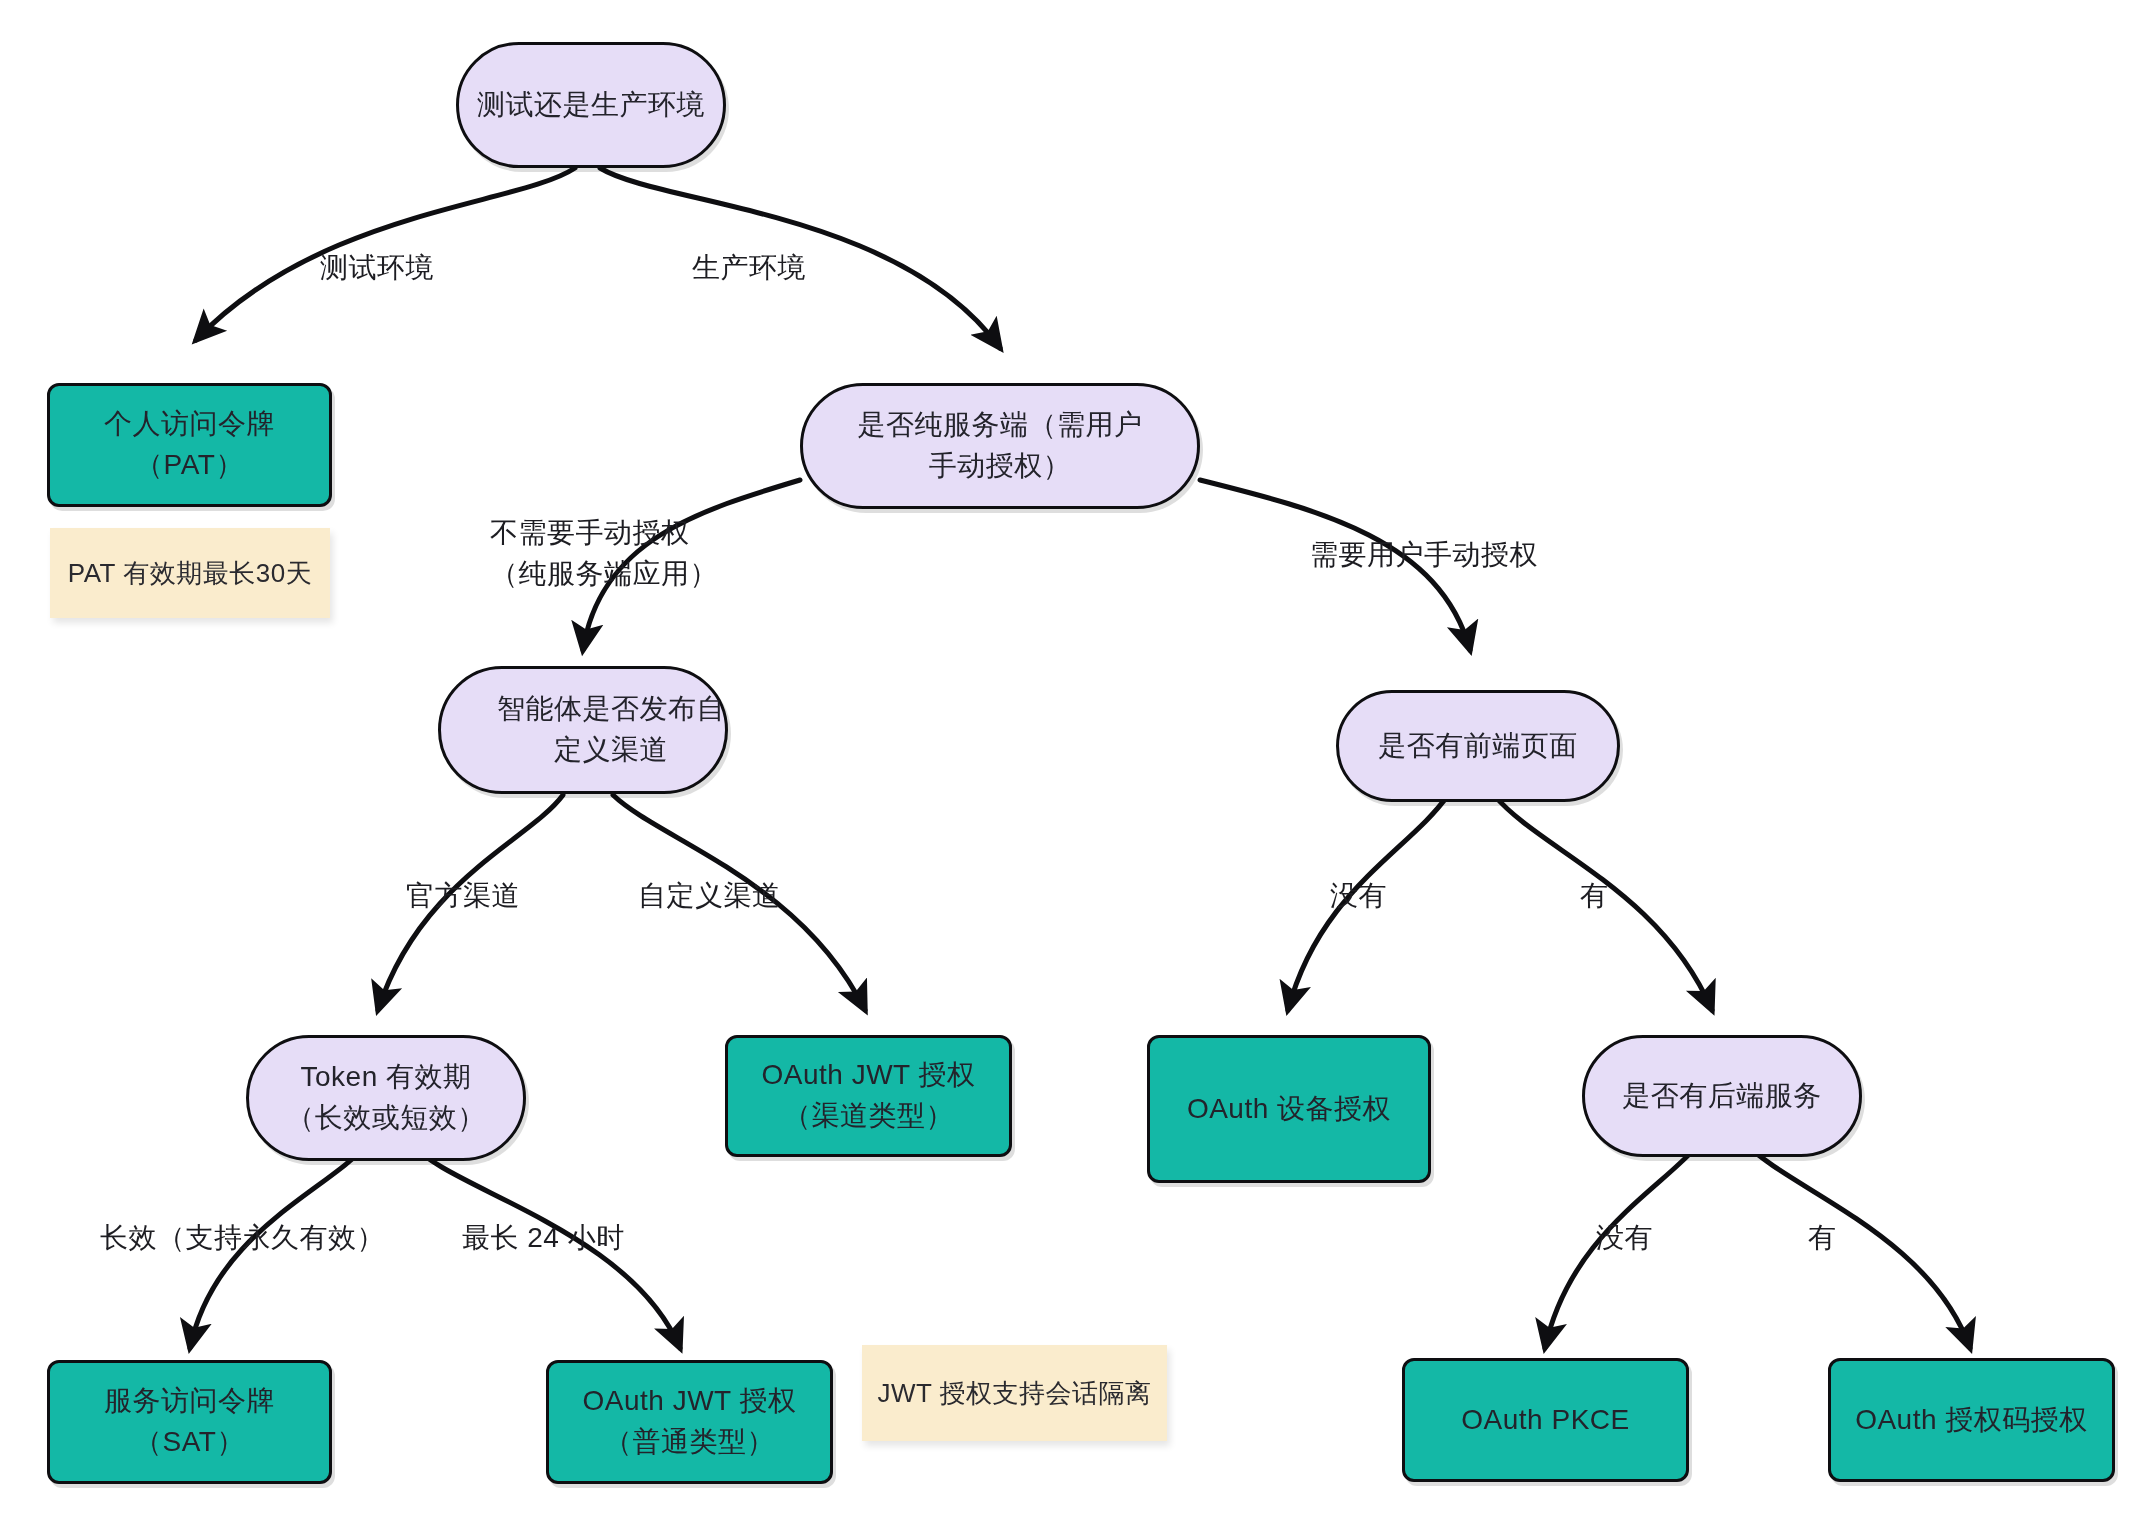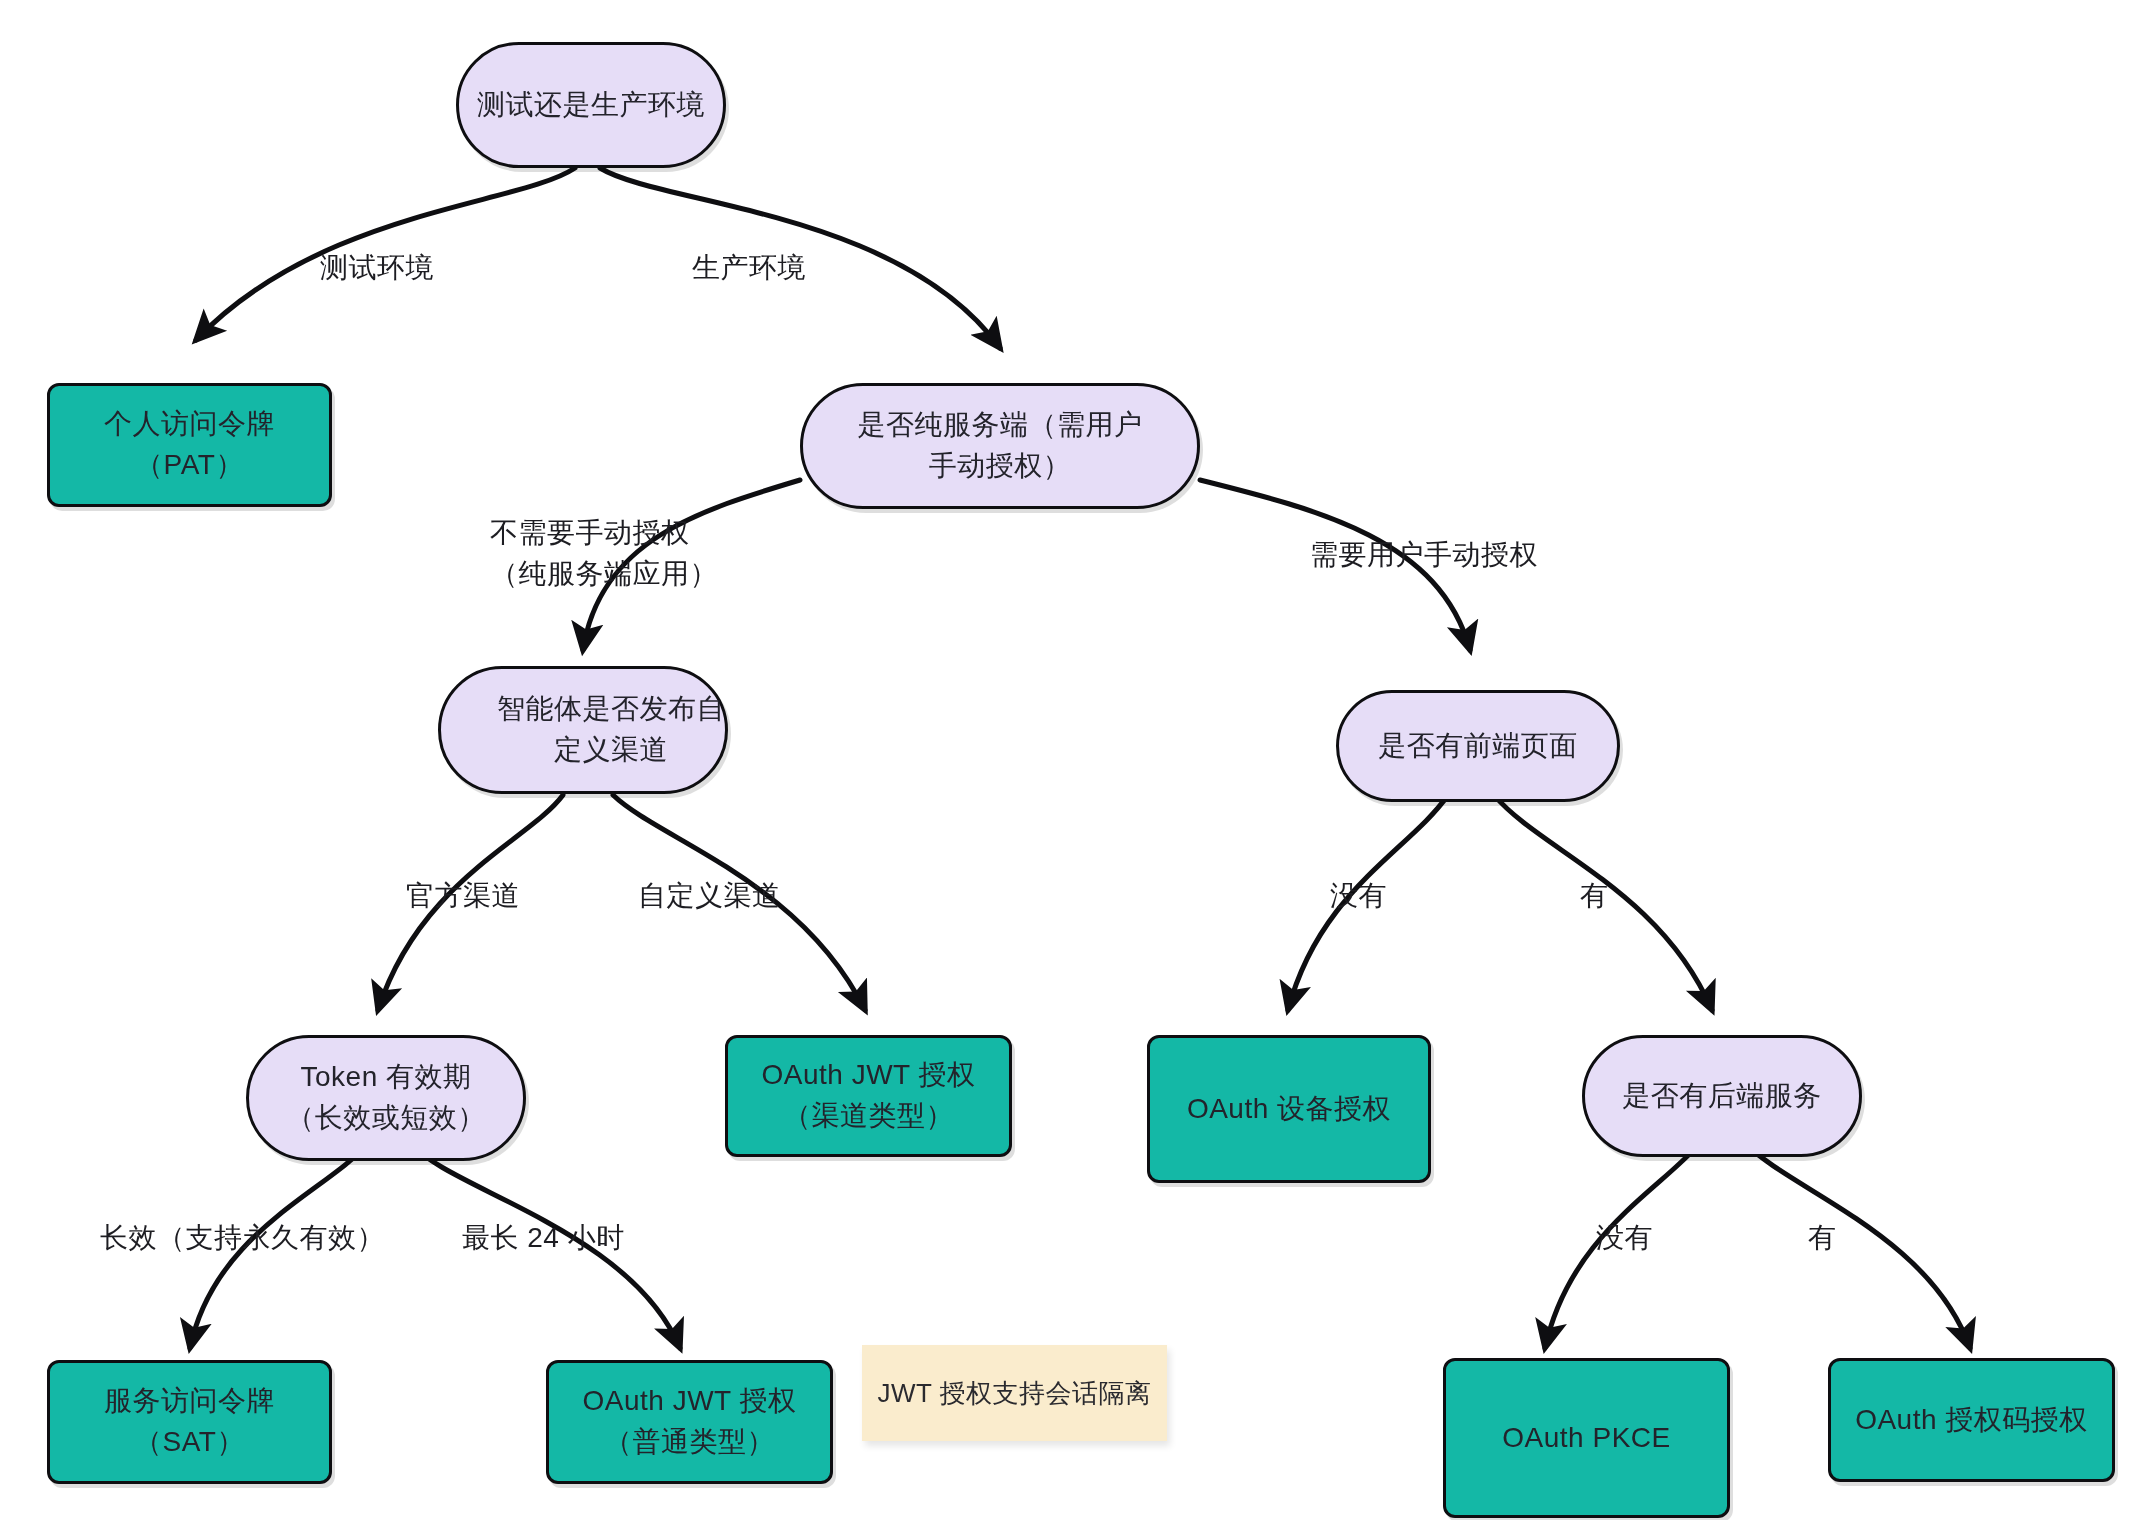--- a/index.html
+++ b/index.html
@@ -121,20 +121,23 @@
 
   <div class="node decision f30" style="left:456px; top:42px; width:270px; height:126px;">
     <span class="txt">测试还是生产环境</span>
   </div>
 
   <div class="node terminal f30" style="left:47px; top:383px; width:285px; height:124px;">
     <span class="txt">个人访问令牌
 （PAT）</span>
   </div>
 
+  <div class="note f26" style="left:50px; top:528px; width:280px; height:90px;">
+    <span class="txt">PAT 有效期最长30天</span>
+  </div>
 
   <div class="node decision f30" style="left:800px; top:383px; width:400px; height:126px;">
     <span class="txt">是否纯服务端（需用户
 手动授权）</span>
   </div>
 
   <div class="node decision f30" style="left:438px; top:666px; width:290px; height:128px;justify-content:flex-end;">
     <span class="txt">智能体是否发布自
 定义渠道</span>
   </div>
@@ -168,21 +171,21 @@
 
   <div class="node terminal f30" style="left:546px; top:1360px; width:287px; height:124px;">
     <span class="txt">OAuth JWT 授权
 （普通类型）</span>
   </div>
 
   <div class="note f26" style="left:862px; top:1345px; width:305px; height:96px;">
     <span class="txt">JWT 授权支持会话隔离</span>
   </div>
 
-  <div class="node terminal f30" style="left:1402px; top:1358px; width:287px; height:160px;margin-left:41px;">
+  <div class="node terminal f30" style="left:1402px; top:1358px; width:287px; height:124px;">
     <span class="txt">OAuth PKCE</span>
   </div>
 
   <div class="node terminal f30" style="left:1828px; top:1358px; width:287px; height:124px;">
     <span class="txt">OAuth 授权码授权</span>
   </div>
 
   <div class="edge-label f28" style="left:320px; top:248px; width:190px;">测试环境</div>
 
   <div class="edge-label f28" style="left:692px; top:248px; width:190px;">生产环境</div>

